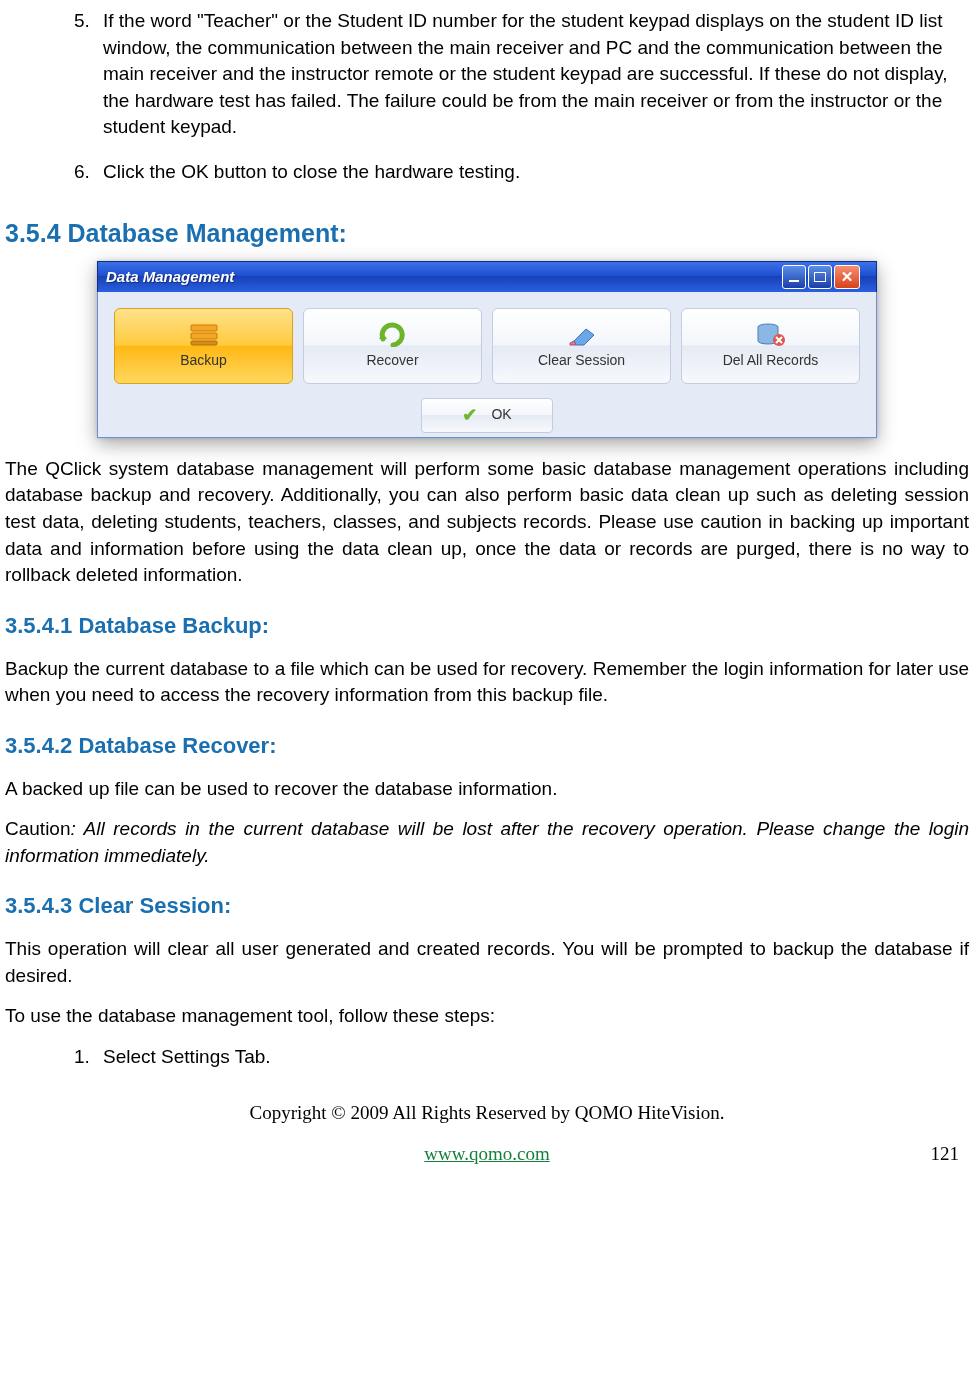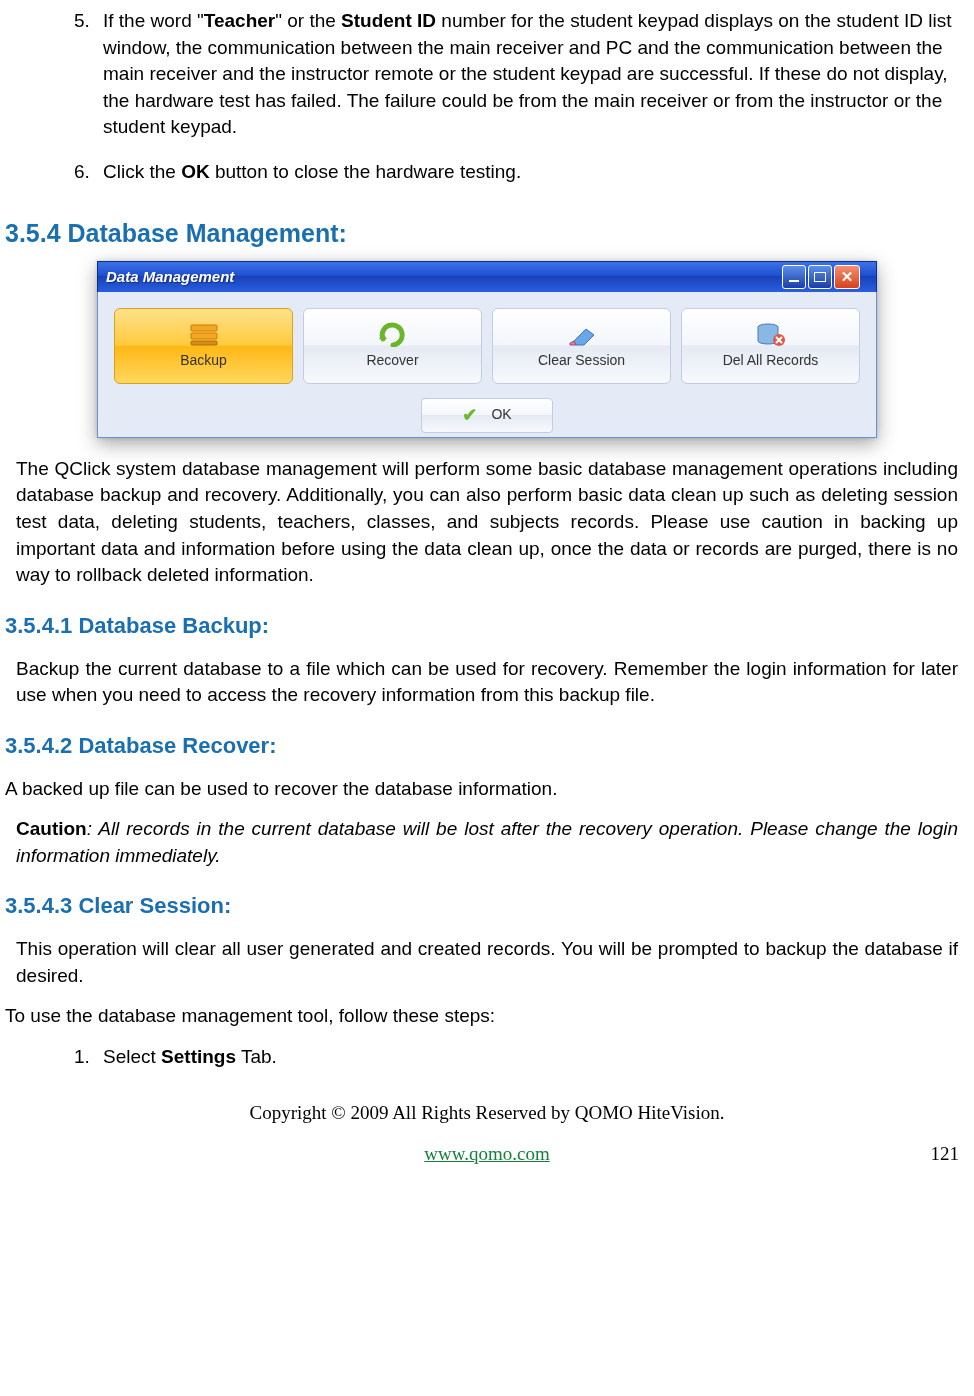--- a/index.html
+++ b/index.html
@@ -8,23 +8,23 @@
     color: #000;
     margin: 0;
     padding: 0 5px;
     line-height: 1.4;
     width: 964px;
   }
   .ol-top { margin: 8px 0 30px 0; padding-left: 90px; }
   .ol-top li { padding-left: 8px; margin-bottom: 18px; text-align: left; }
   .h-section { color: #1a6fb0; font-weight: bold; font-size: 25px; margin: 30px 0 10px 0; }
   .h-sub { color: #1a6fb0; font-weight: bold; font-size: 22px; margin: 22px 0 12px 0; }
-  .justify { text-align: justify; margin: 14px 11px; }
+  .justify { text-align: justify; margin: 14px 0; }
   .normal { margin: 14px 0; }
-  .bold { font-weight: bold; }
+  .bold { font-weight: normal; }
   .italic { font-style: italic; }
   .ol-steps { margin: 8px 0 20px 0; padding-left: 90px; }
   .ol-steps li { padding-left: 8px; margin-bottom: 12px; }
   .footer { text-align: center; margin-top: 30px; font-family: "Times New Roman", serif; font-size: 19px; }
   .footer-link { color: #15803d; text-decoration: underline; }
   .page-num-row { display: flex; justify-content: center; align-items: baseline; position: relative; margin-top: 14px; font-family: "Times New Roman", serif; }
   .page-num { position: absolute; right: 10px; }
 
   
   .win-wrap { width: 780px; margin: 6px auto 18px auto; box-shadow: 0 6px 18px rgba(0,0,0,0.35), 0 0 4px rgba(0,0,0,0.15); }

